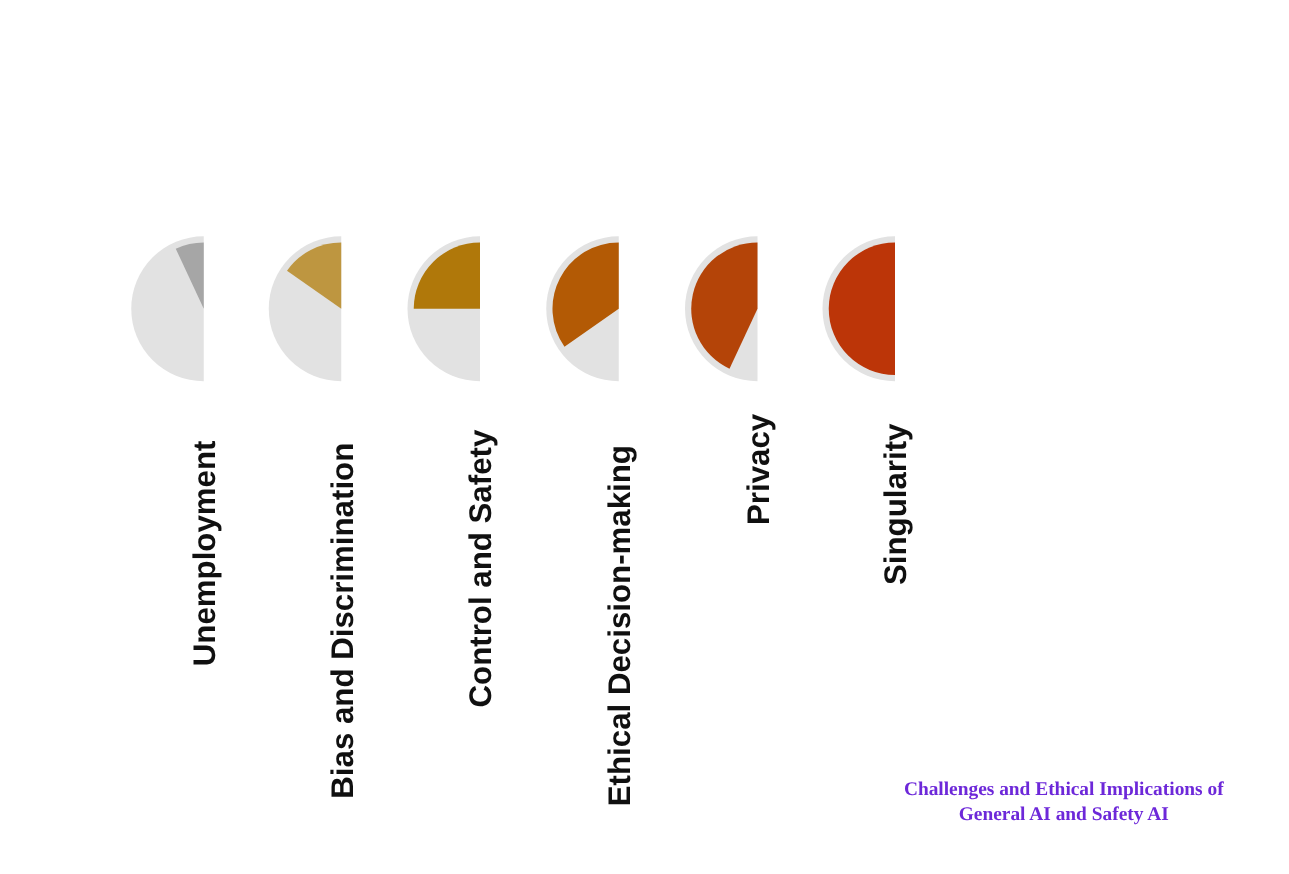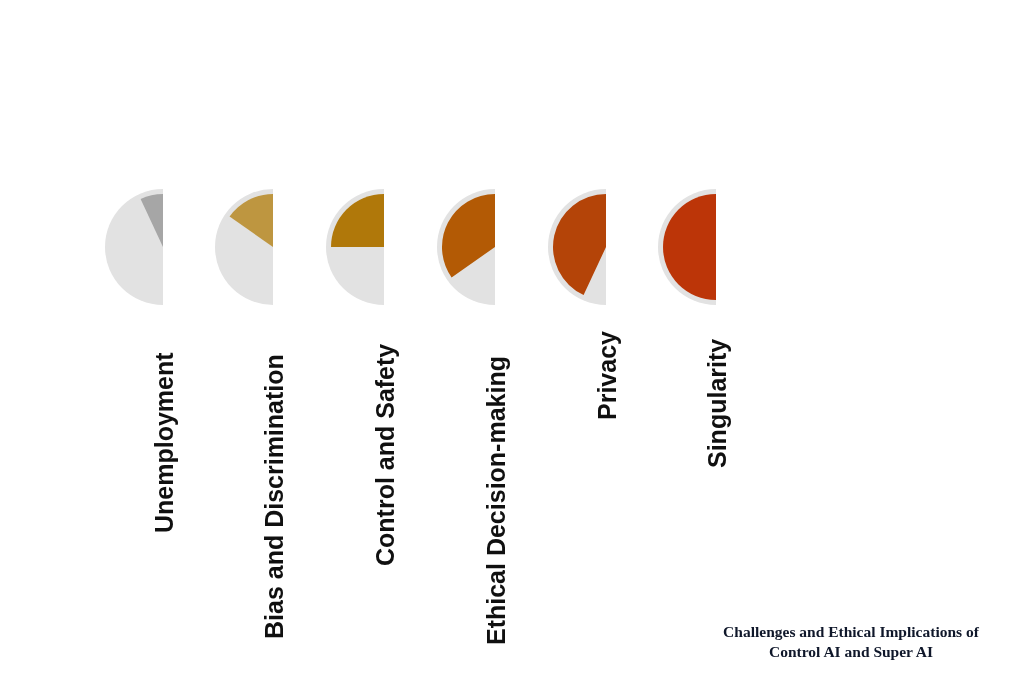--- a/index.html
+++ b/index.html
@@ -51,21 +51,21 @@
   #caption {
     position: absolute;
     right: 30px;
     top: 622px;
     width: 300px;
     text-align: center;
     font-family: "Liberation Serif", serif;
     font-weight: bold;
     font-size: 15.5px;
     line-height: 1.32;
-    color: #0f172a;
+    color: #6d28d9;
   }
 </style>
 </head>
 <body>
 
 <div id="infographic">
 
   <div id="gauges-layer">
       <div class="gauge-group" style="left: 95px; top: 179px; width: 78px; height: 136px;">
         <svg class="gauge-svg" width="78" height="136" viewBox="0 0 78 136">
@@ -106,16 +106,16 @@
         <svg class="gauge-svg" width="78" height="136" viewBox="0 0 78 136">
           <path d="M 68 68 L 68 10 A 58 58 0 0 0 67.99999999999999 126 Z" fill="#e2e2e2"></path>
           <path d="M 68 68 L 68 15 A 53 53 0 0 0 67.99999999999999 121 Z" fill="#bc3508"></path>
         </svg>
       </div>
       <div class="gauge-label" style="left: 705px; top: 468px;">Singularity</div>
     </div>
 
   <div id="caption">
     <div>Challenges and Ethical Implications of</div>
-    <div>Control AI and Super AI</div>
+    <div>General AI and Safety AI</div>
   </div>
 
 </div>
 
 </body></html>

